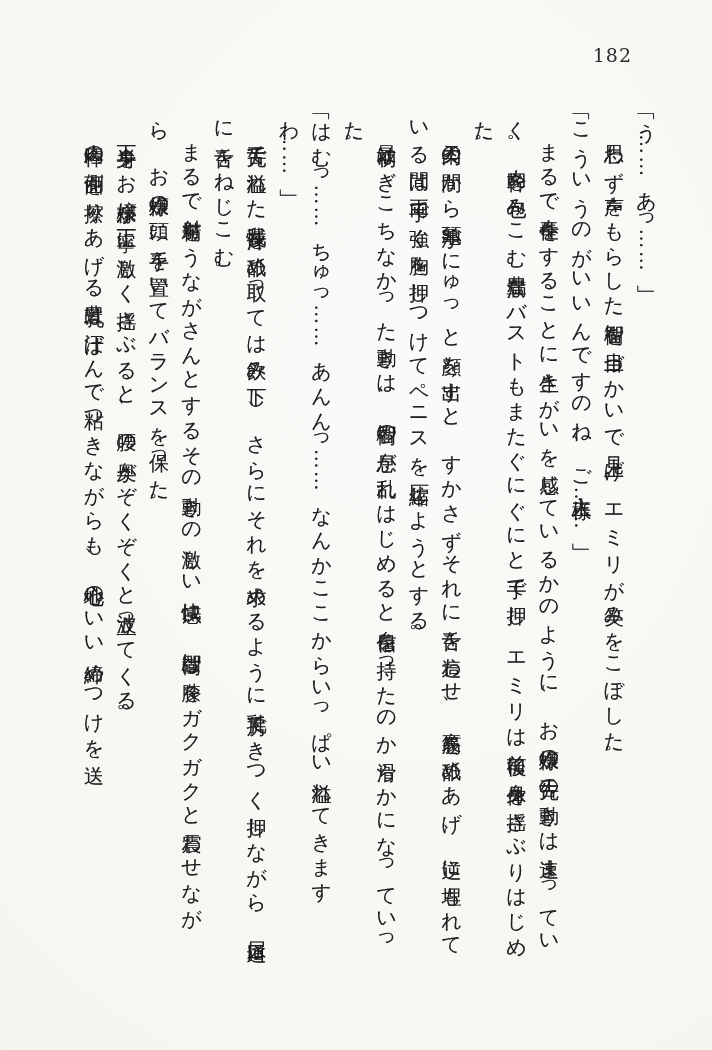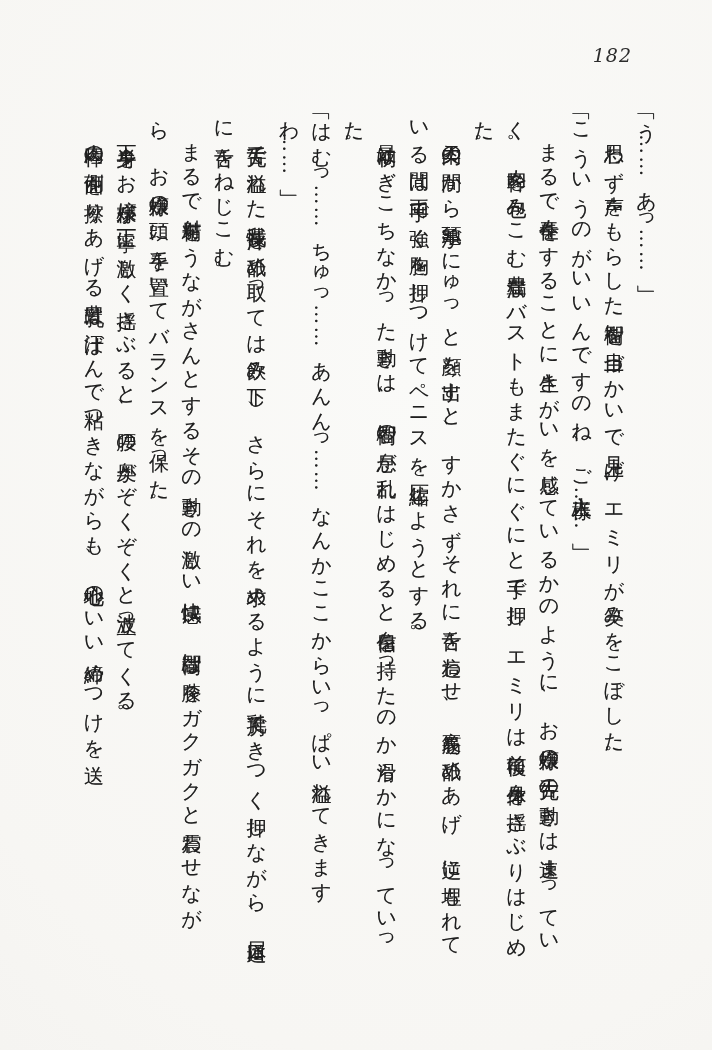--- a/index.html
+++ b/index.html
@@ -16,21 +16,20 @@
     background-color: #f7f6f4;
     background-image: radial-gradient(140% 120% at 58% 35%,
       #fafaf8 0%, #f7f6f3 55%, #f0efec 100%);
     font-family: "Liberation Serif", "DejaVu Serif", serif;
   }
   .page-number {
     position: absolute;
     top: 44px;
     right: 80px;
     font-size: 19px;
-    font-style: italic;
     color: #2c2c2c;
     letter-spacing: 1px;
     font-family: "DejaVu Serif", serif;
   }
   .text-block {
     position: absolute;
     top: 107px;
     right: 49px;
     width: 556px;
     height: 843px;

